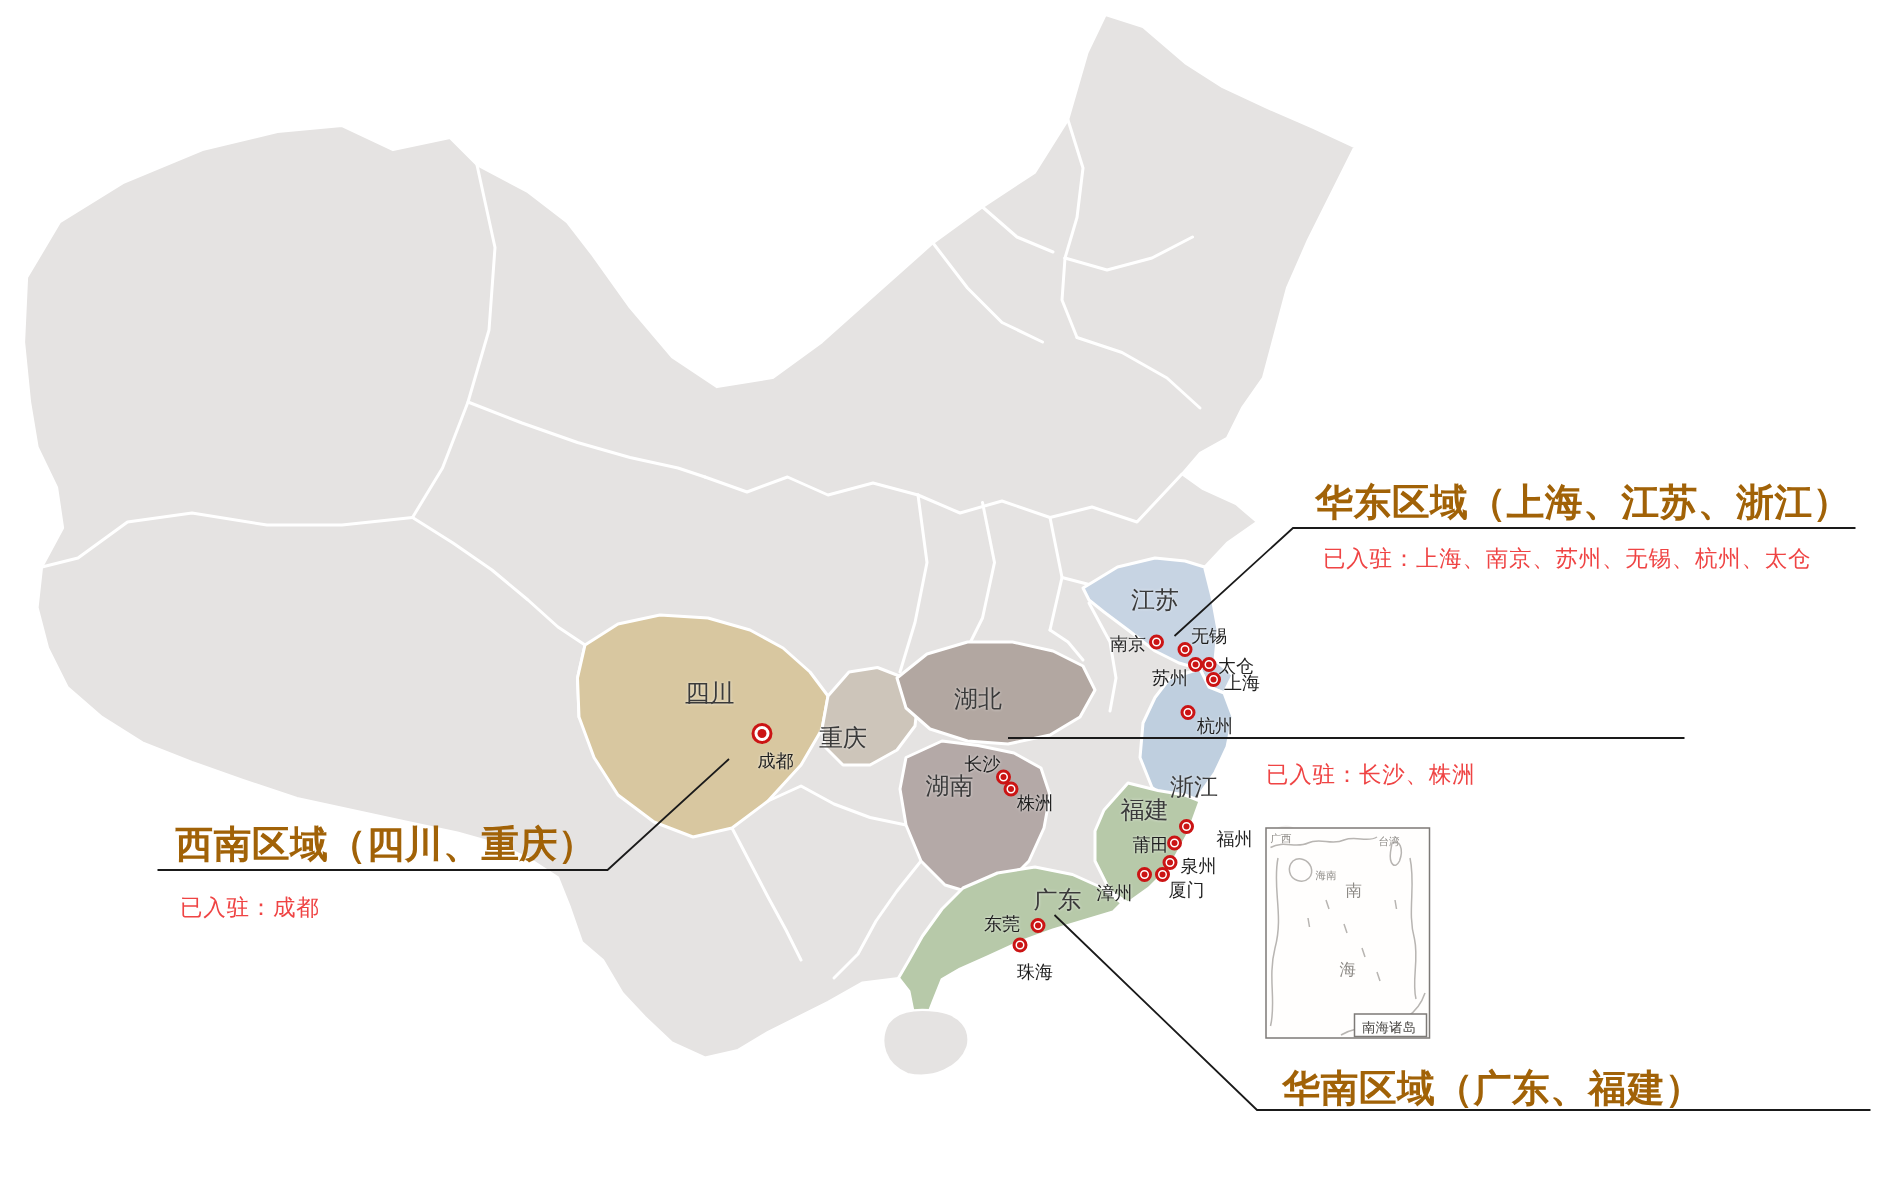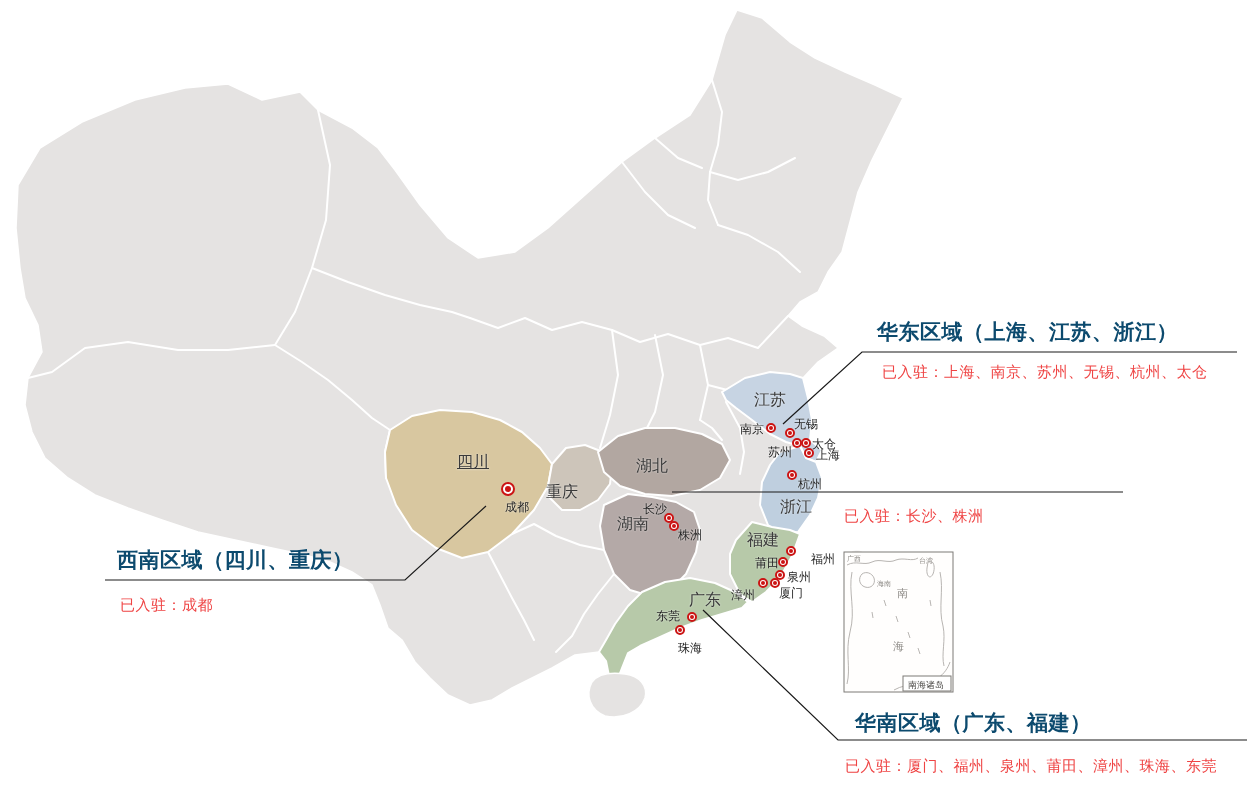--- a/index.html
+++ b/index.html
@@ -10,21 +10,21 @@
   .prov-label{position:absolute;font-size:16px;color:#3a3a3a;white-space:nowrap;
               text-shadow:0 0 2px rgba(255,255,255,.7);}
   .city-label{position:absolute;font-size:12px;color:#1f1f1f;white-space:nowrap;
               text-shadow:0 0 2px rgba(255,255,255,.8);}
   .marker{position:absolute;box-sizing:border-box;width:10px;height:10px;border:2px solid #cb1414;
           background:#fff;border-radius:50%;}
   .marker::after{content:"";position:absolute;left:50%;top:50%;width:4px;height:4px;
           margin:-2px 0 0 -2px;background:#cb1414;border-radius:50%;}
   .marker.big{width:14px;height:14px;border-width:2px;}
   .marker.big::after{width:6px;height:6px;margin:-3px 0 0 -3px;}
-  .co-title{position:absolute;font-size:21px;font-weight:bold;color:#0c4a6e;white-space:nowrap;letter-spacing:.5px;}
+  .co-title{position:absolute;font-size:25px;font-weight:bold;color:#a16207;white-space:nowrap;letter-spacing:.5px;}
   .co-sub{position:absolute;font-size:15px;color:#ef4444;white-space:nowrap;letter-spacing:.5px;}
   .inset-label{position:absolute;color:#8d8a86;white-space:nowrap;}
 </style>
 </head>
 <body>
 
 <div class="stage">
 
   <svg class="mapsvg" width="1251" height="788" viewBox="0 0 1251 788">
 
@@ -104,23 +104,22 @@
 
     <div class="co-title" style="left:877px;top:318px">华东区域（上海、江苏、浙江）</div>
     <div class="co-sub" style="left:882px;top:363px">已入驻：上海、南京、苏州、无锡、杭州、太仓</div>
 
     <div class="co-sub" style="left:844px;top:507px">已入驻：长沙、株洲</div>
 
     <div class="co-title" style="left:117px;top:546px">西南区域（四川、重庆）</div>
     <div class="co-sub" style="left:120px;top:596px">已入驻：成都</div>
 
     <div class="co-title" style="left:855px;top:709px">华南区域（广东、福建）</div>
-    <div class="co-sub" style="left:845px;top:757px">已入驻：厦门、福州、泉州、莆田、漳州、珠海、东莞</div>
   <div class="prov-label" style="left: 754px; top: 390px;">江苏</div>
-      <div class="prov-label" style="left: 780px; top: 497px;">浙江</div>
+      <div class="prov-label" style="left: 780px; top: 515px;">浙江</div>
       <div class="prov-label" style="left: 747px; top: 530px;">福建</div>
       <div class="prov-label" style="left: 689px; top: 590px;">广东</div>
       <div class="prov-label" style="left: 636px; top: 456px;">湖北</div>
       <div class="prov-label" style="left: 617px; top: 514px;">湖南</div>
       <div class="prov-label" style="left: 457px; top: 452px; text-decoration: underline;">四川</div>
       <div class="prov-label" style="left: 546px; top: 482px;">重庆</div>
       <div class="marker big" style="left: 501px; top: 482px;"></div>
       <div class="city-label" style="left: 505px; top: 499px;">成都</div>
       <div class="marker" style="left: 766px; top: 423px;"></div>
       <div class="city-label" style="left: 740px; top: 421px;">南京</div>

